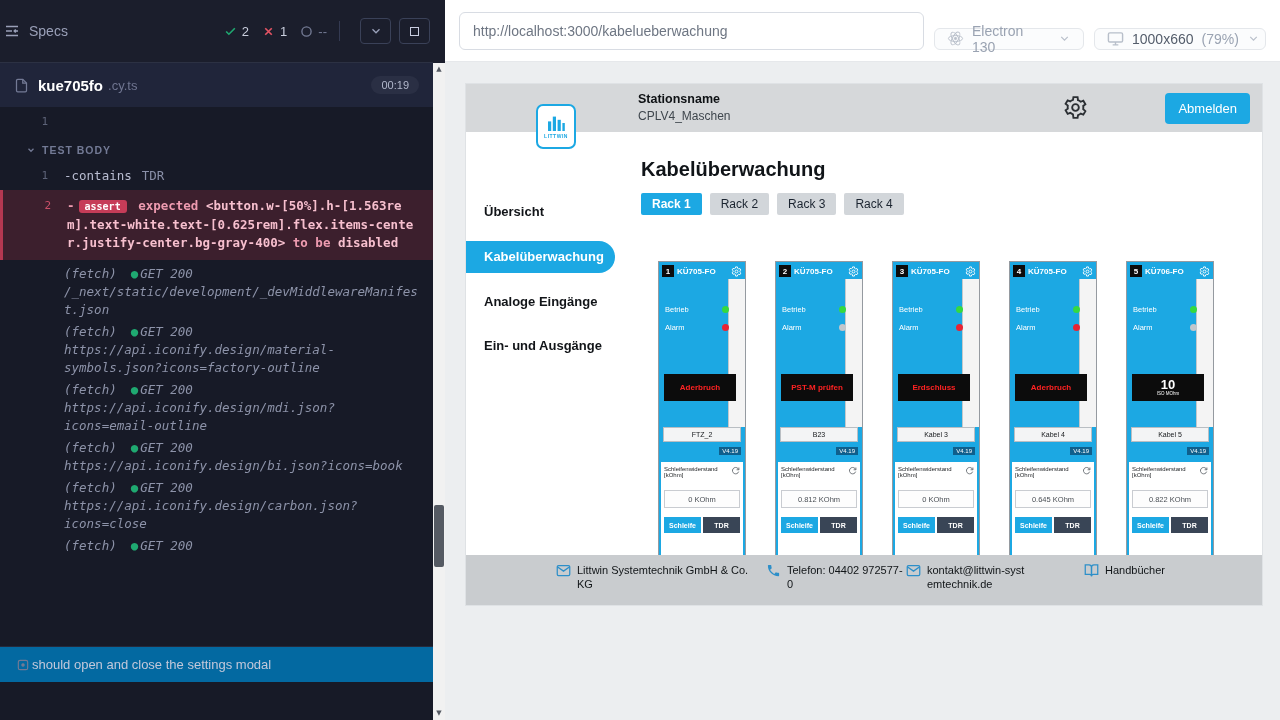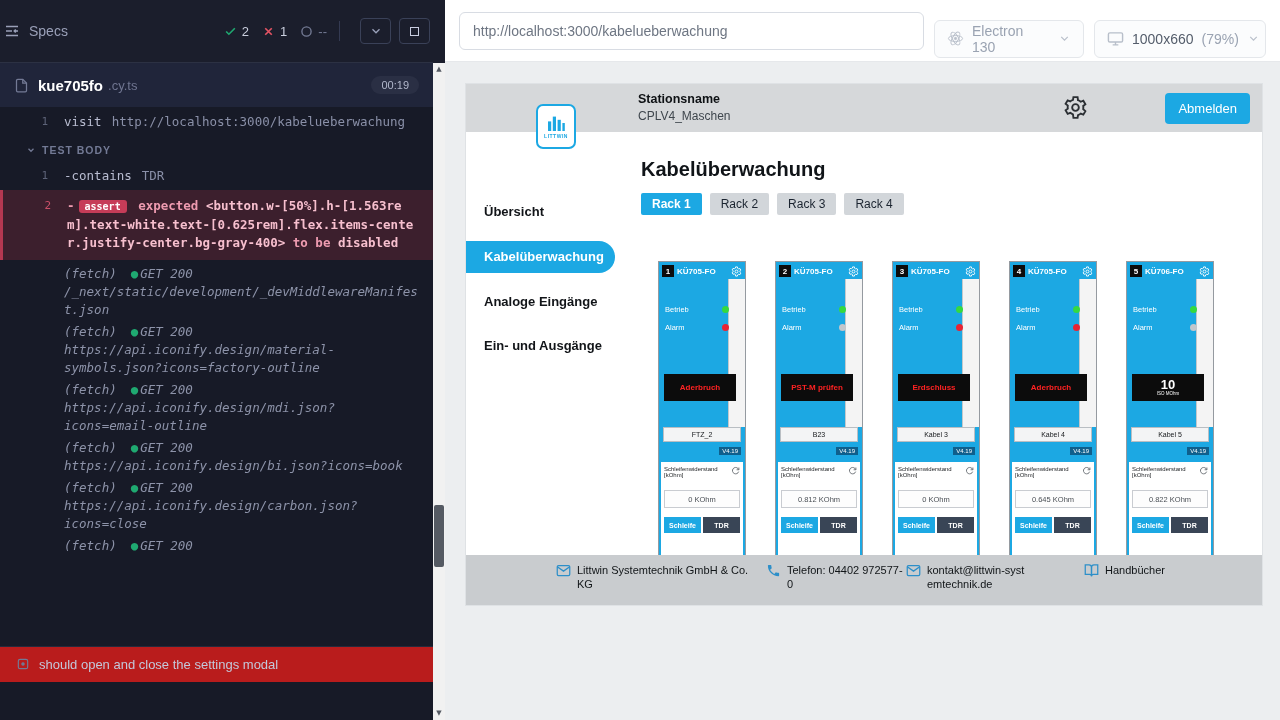--- a/index.html
+++ b/index.html
@@ -43,34 +43,34 @@
   .assert-text { color:#ee9bb0; font-weight:bold; word-break:break-all; }
   .assert-text b { color:#f7bfce; }
   .badge-assert { background:#c63c58; color:#fff; font-size:10px; padding:1px 6px; border-radius:3px; margin:0 4px; font-weight:bold; }
 
   .fetch { font-style:italic; }
   .fetch-head { white-space:nowrap; }
   .fetch-head .lbl { margin-right:14px; }
   .dot-green { color:#1fa971; font-style:normal; margin-right:2px; }
   .fetch-url { word-break:normal; overflow-wrap:break-word; }
 
-  .next-test { position:absolute; left:0; right:0; bottom:38px; display:flex; align-items:flex-start; gap:9px; padding:10px 16px; border-top:1px solid #252a3c; color:#c3c8da; font-size:13px; background:#b91c1c; }
+  .next-test { position:absolute; left:0; right:0; bottom:38px; display:flex; align-items:flex-end; gap:2px; padding:10px 16px; border-top:1px solid #252a3c; color:#c3c8da; font-size:13px; background:#0369a1; }
   .next-test svg { width:14px; height:14px; color:#737a95; flex:none; }
 
   
   .scrollcol { position:absolute; left:433px; top:0; width:12px; height:720px; background:#1b1e2c; }
   .scroll-track { position:absolute; left:0; top:63px; width:12px; height:657px; background:#f1f1f1; }
   .scroll-arrow { height:13px; color:#555a63; font-size:7px; text-align:center; line-height:13px; font-family:"DejaVu Sans",sans-serif; }
   .scroll-arrow.bottom { position:absolute; bottom:0; left:0; width:12px; }
   .scroll-thumb { position:absolute; left:1px; width:10px; height:62px; top:442px; background:#555a63; border-radius:2px; }
 
   
   .toolbar { position:absolute; left:445px; top:0; width:835px; height:62px; background:#fff; display:flex; align-items:center; gap:10px; padding:0 14px; border-bottom:1px solid #e6e8eb; }
   .url-input { flex:1; height:38px; border:1px solid #d8dce3; border-radius:6px; display:flex; align-items:center; padding:0 13px; color:#6e7683; font-size:14px; background:#fff; }
-  .tb-select { height:38px; border:1px solid #e4e7eb; border-radius:6px; display:flex; align-items:center; gap:8px; padding:0 12px; font-size:14px; background:#fbfcfd;margin-top:16px; }
+  .tb-select { height:22px; border:1px solid #e4e7eb; border-radius:6px; display:flex; align-items:center; gap:8px; padding:0 12px; font-size:14px; background:#fbfcfd;margin-top:16px; }
   .tb-select svg.icon { width:17px; height:17px; color:#b8bfca; flex:none; }
   .tb-select svg.chev { width:13px; height:13px; color:#b8bfca; flex:none; }
   .browser-select { width:150px; color:#9aa3b2; }
   .viewport-select { width:172px; }
   .vp-size { color:#545d6b; }
   .vp-zoom { color:#9aa3b2; }
 
   
   .stage { position:absolute; left:445px; top:62px; width:835px; height:658px; background:#eceef0; }
   .app { position:absolute; left:21px; top:22px; width:796px; height:521px; background:#ffffff; box-shadow:0 0 0 1px #dfe2e5; overflow:hidden; }
@@ -189,21 +189,20 @@
           <path d="M14 2v6h6"></path>
         </svg>
       <span class="spec-name">kue705fo</span>
       <span class="spec-ext">.cy.ts</span>
       <span class="timer">00:19</span>
     </div>
 
     <div class="log">
       <div class="log-row">
         <div class="gutter">1</div>
-        <div class="content"><span class="cmd">visit</span><span class="arg">http://localhost:3000/kabelueberwachung</span></div>
       </div>
 
       <div class="section-hdr">
         <svg viewBox="0 0 24 24" fill="none" stroke="currentColor" stroke-width="3">
             <path d="M6 9l6 6 6-6"></path>
           </svg>
         <span>TEST BODY</span>
       </div>
 
       <div class="log-row">

